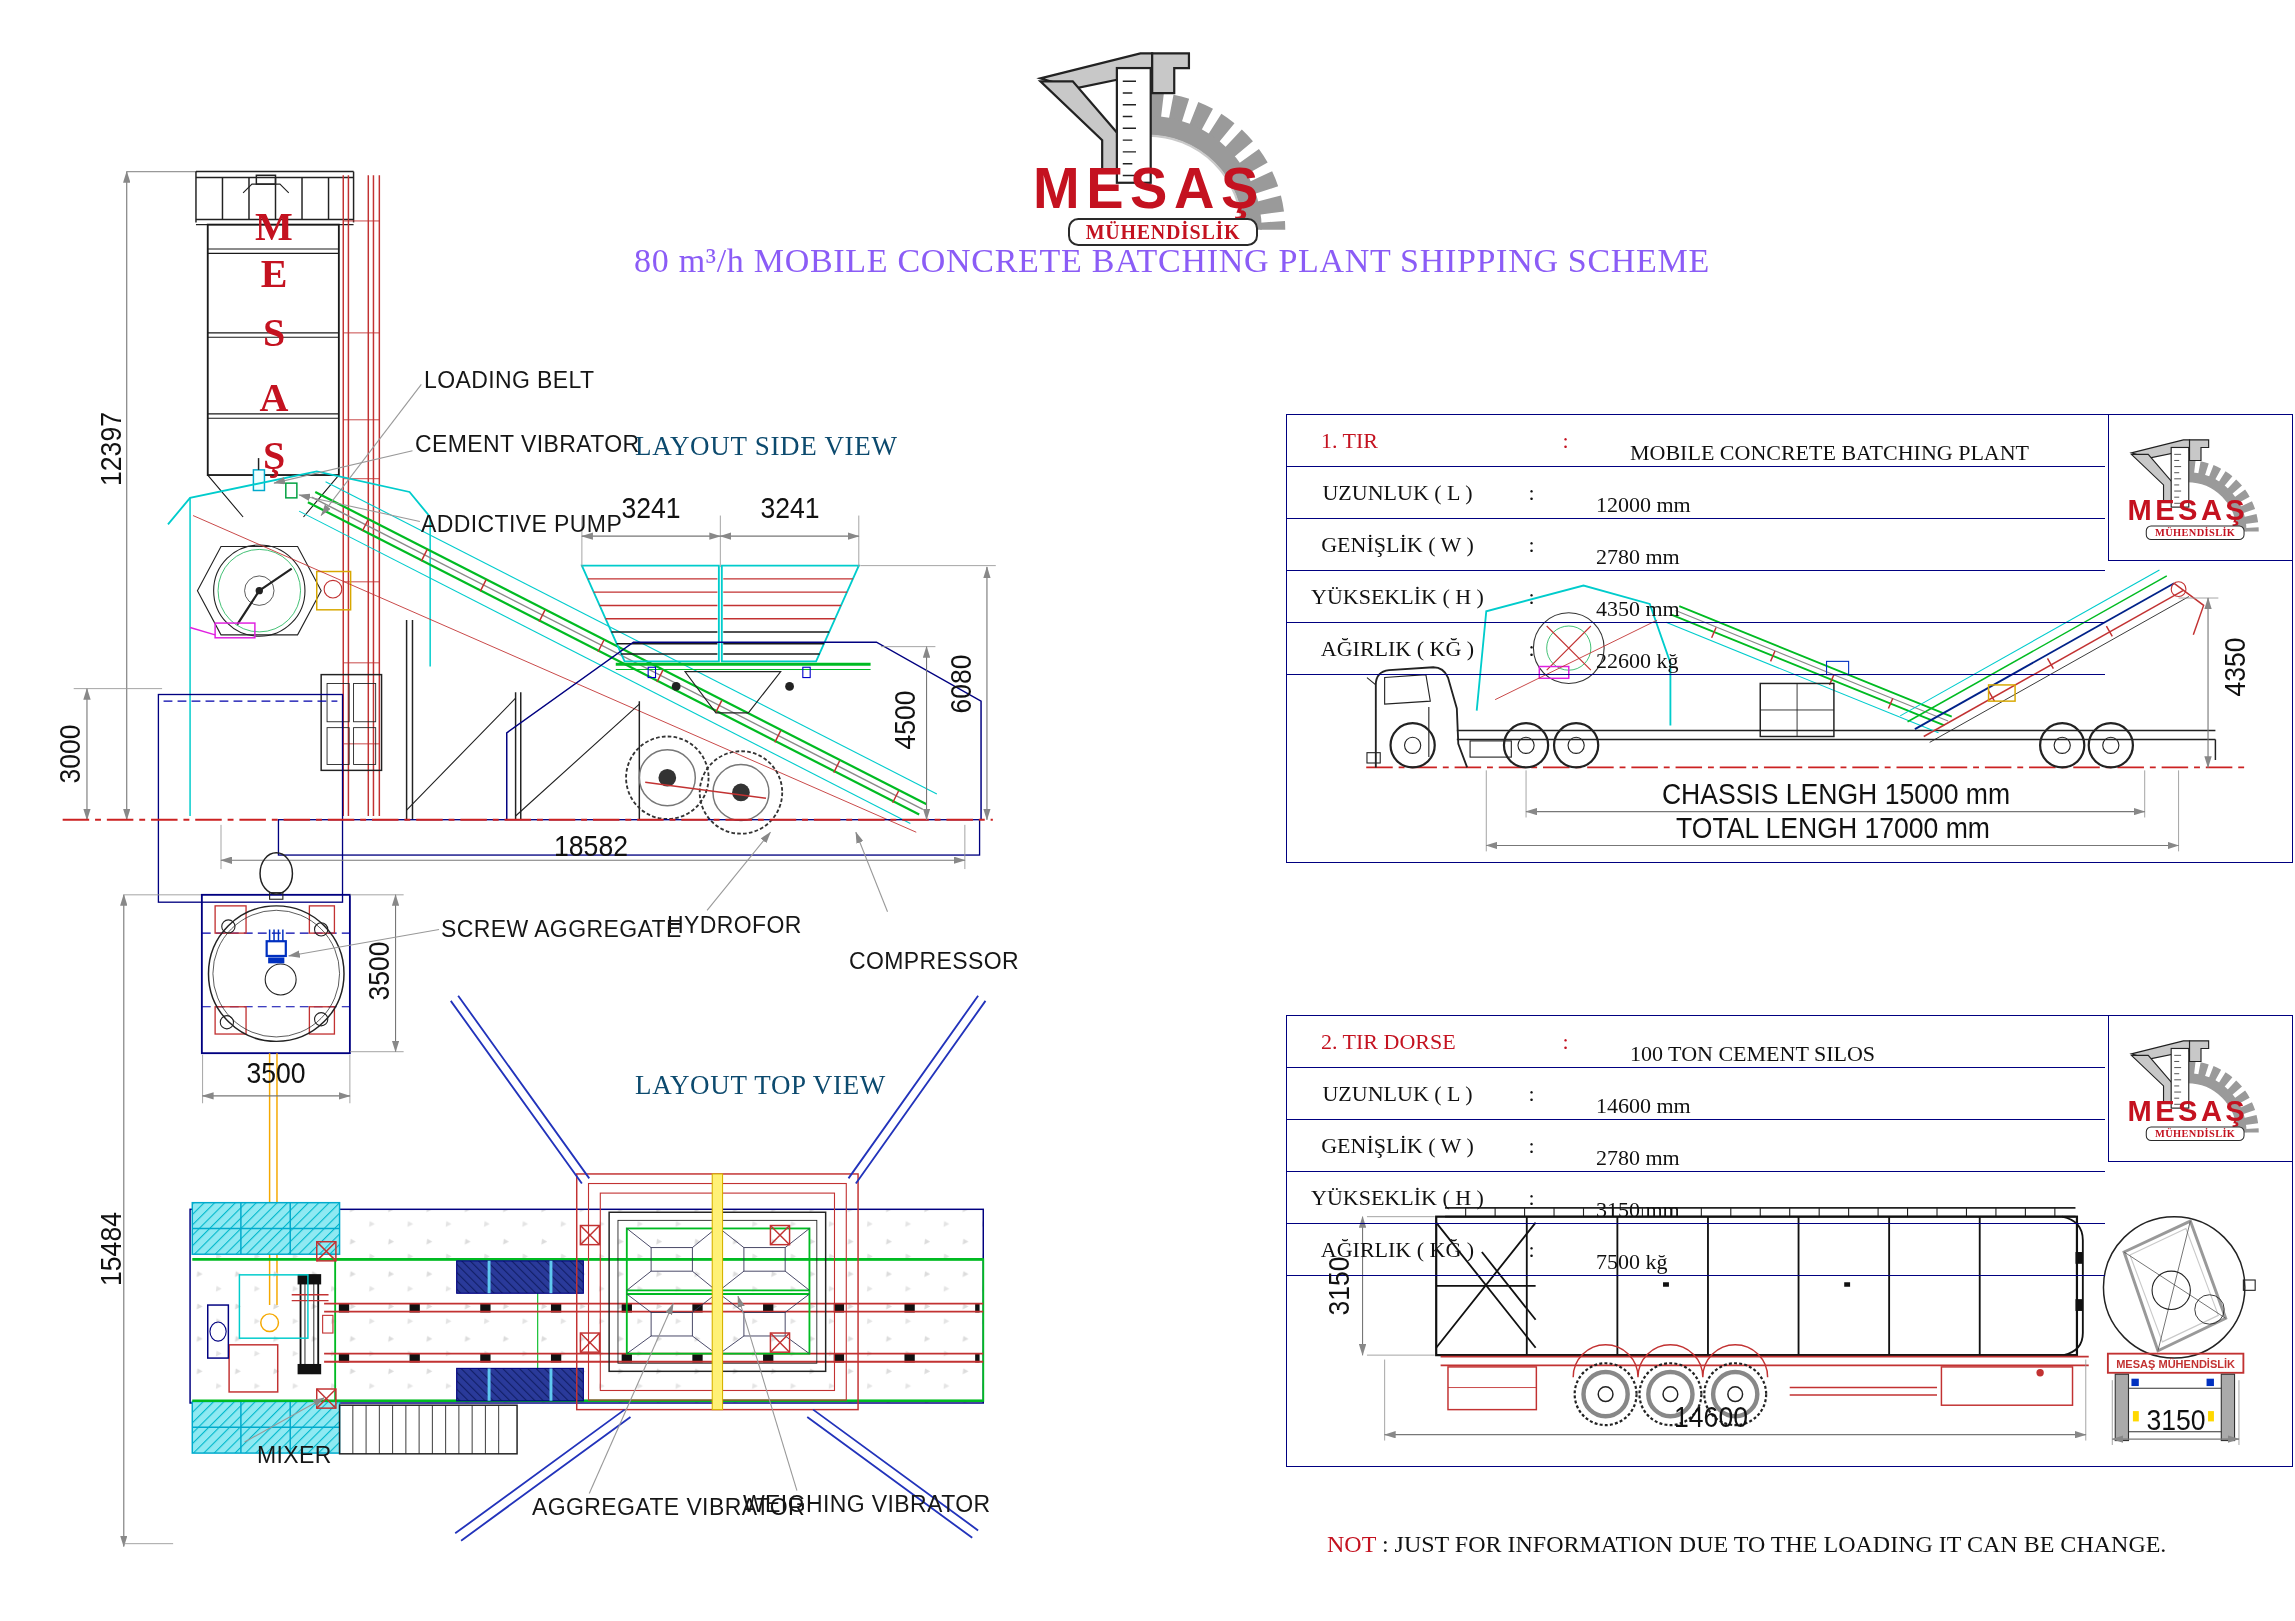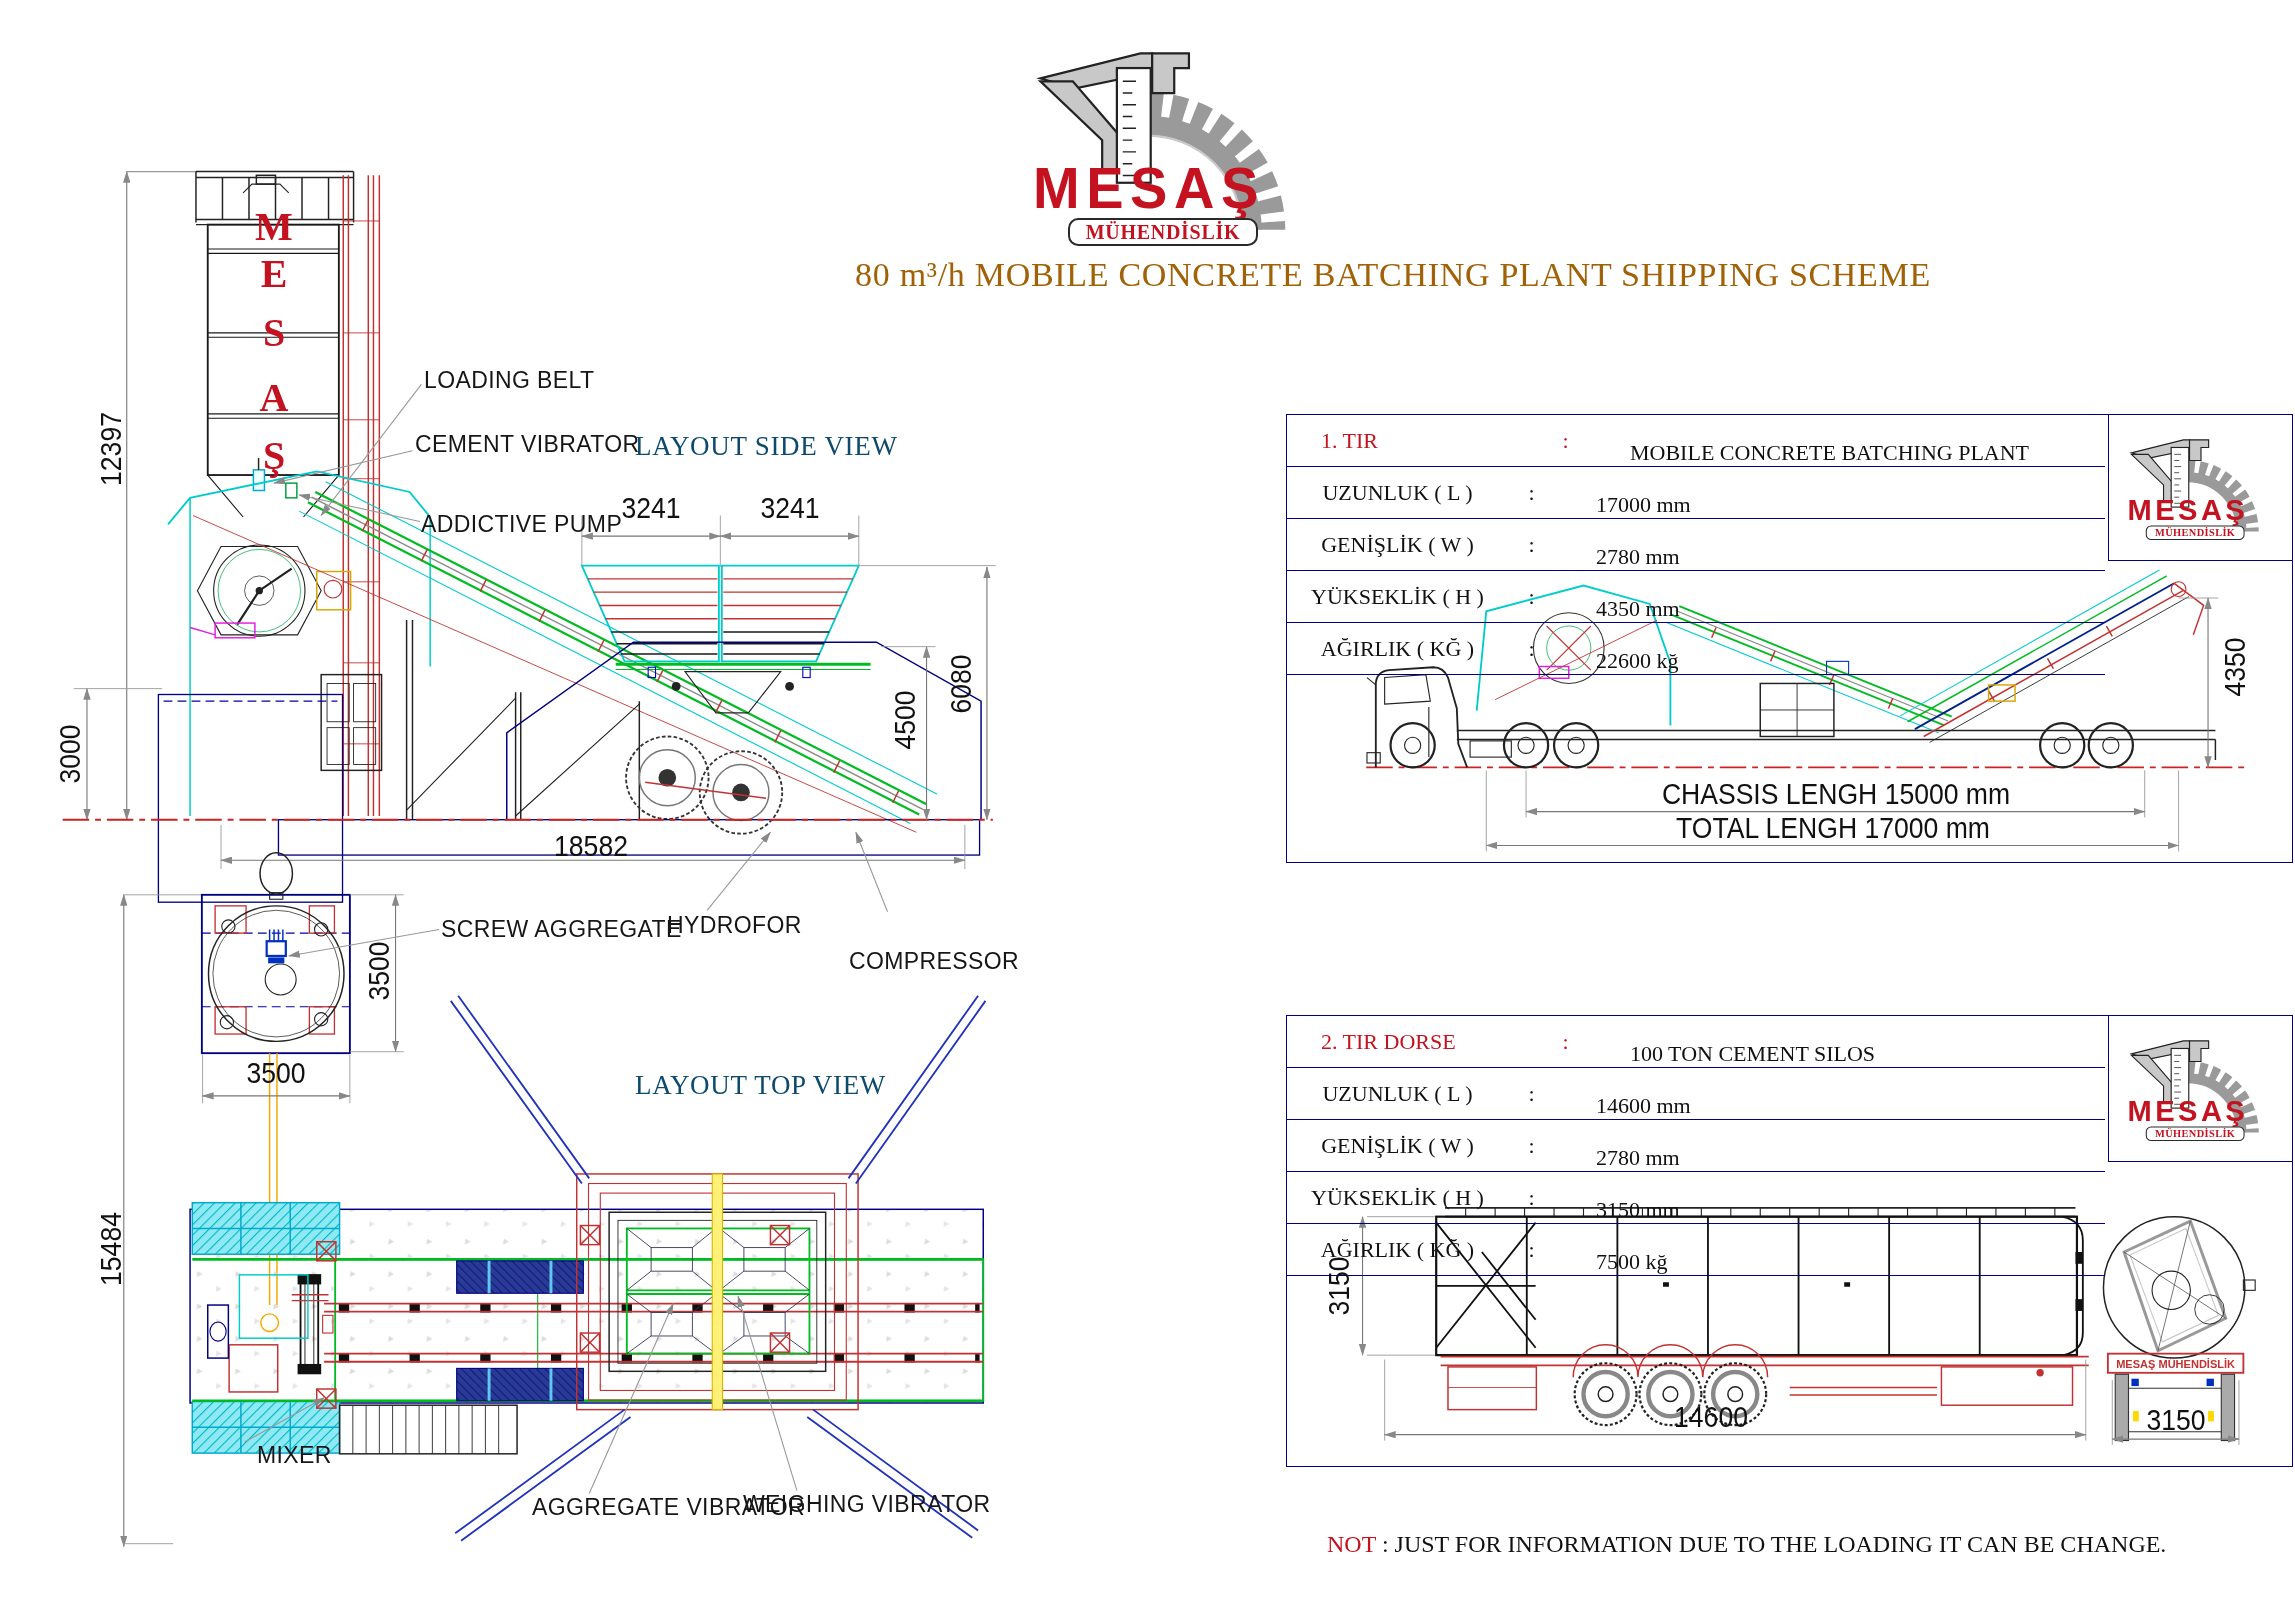--- a/index.html
+++ b/index.html
@@ -2,22 +2,22 @@
 <html style="font-size:11.8px"><head>
 <meta charset="utf-8">
 <style>
   html,body{margin:0;padding:0;}
   body{width:2295px;height:1621px;background:#ffffff;position:relative;overflow:hidden;
        font-family:"Liberation Sans",sans-serif;}
   .abs{position:absolute;}
   svg text{font-family:"Liberation Sans",sans-serif;}
 
   
-  .title{position:absolute;left:413px;top:256px;width:1518px;text-align:right;
-         font:34px "Liberation Serif",serif;color:#a16207;letter-spacing:0.7px;white-space:nowrap;}
+  .title{position:absolute;left:413px;top:242px;width:1518px;text-align:center;
+         font:34px "Liberation Serif",serif;color:#8b5cf6;letter-spacing:0.7px;white-space:nowrap;}
   .lbl{position:absolute;font:23px "Liberation Sans",sans-serif;color:#161616;
        white-space:nowrap;letter-spacing:0.4px;}
   .layoutlbl{position:absolute;font:27px "Liberation Serif",serif;color:#0c4a6e;
              white-space:nowrap;letter-spacing:0.7px;}
   .dimh{position:absolute;font:29.5px "Liberation Sans",sans-serif;color:#111;white-space:nowrap;
         transform:translate(-50%,-50%) scaleX(.9);}
   .dimv{position:absolute;font:29.5px "Liberation Sans",sans-serif;color:#111;white-space:nowrap;
         transform:translate(-50%,-50%) rotate(-90deg) scaleX(.9);}
   .silo-letter{position:absolute;left:252px;width:44px;text-align:center;
                font:bold 40px "Liberation Serif",serif;color:#C41220;}
@@ -505,21 +505,21 @@
 <div class="groupbox" style="left:1286px;top:414px;width:1007px;height:449px;text-decoration:underline;">
   <div class="tbl">
     <div class="trow hdr">
       <div class="c1">1. TIR</div>
       <div class="c2">:</div>
       <div class="c3">MOBILE CONCRETE BATCHING PLANT</div>
     </div>
     <div class="trow">
       <div class="c1">UZUNLUK ( L )</div>
       <div class="c2">:</div>
-      <div class="c3">17000 mm</div>
+      <div class="c3">12000 mm</div>
     </div>
     <div class="trow">
       <div class="c1">GENİŞLİK ( W )</div>
       <div class="c2">:</div>
       <div class="c3">2780 mm</div>
     </div>
     <div class="trow">
       <div class="c1">YÜKSEKLİK ( H )</div>
       <div class="c2">:</div>
       <div class="c3">4350 mm</div>

